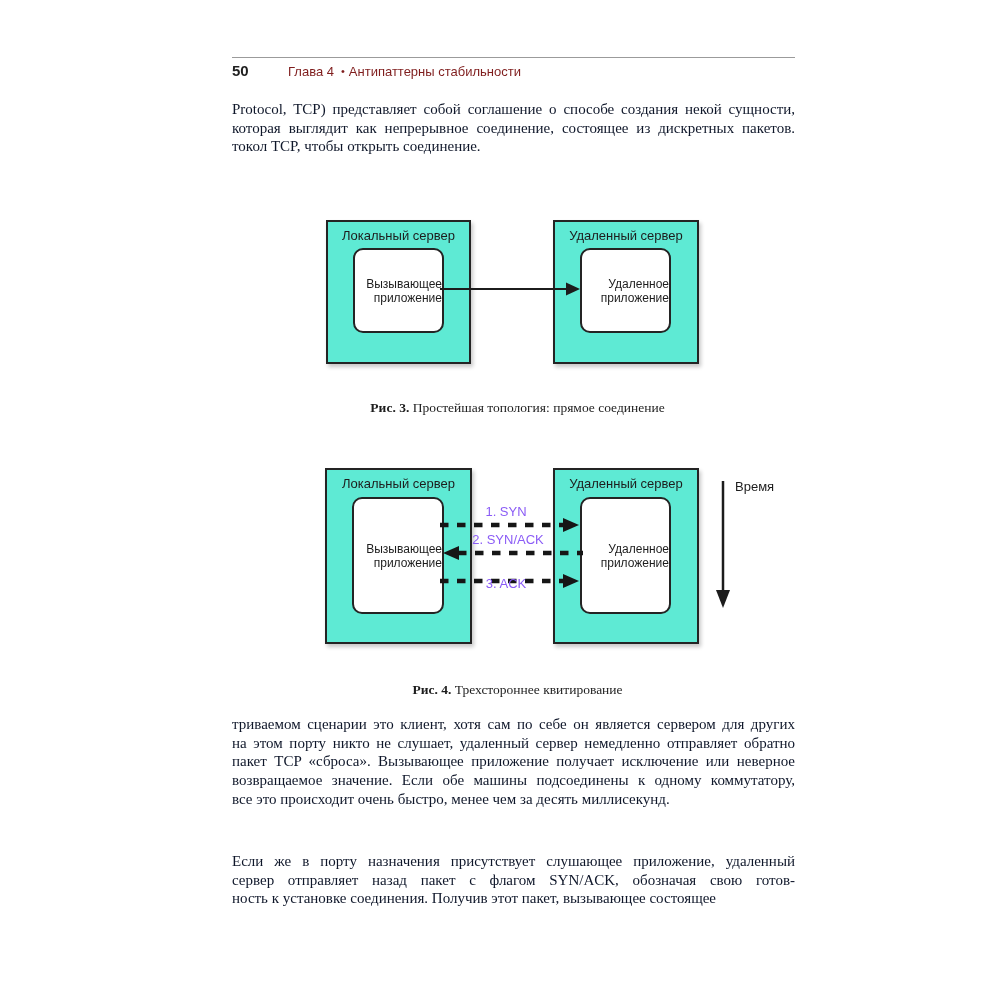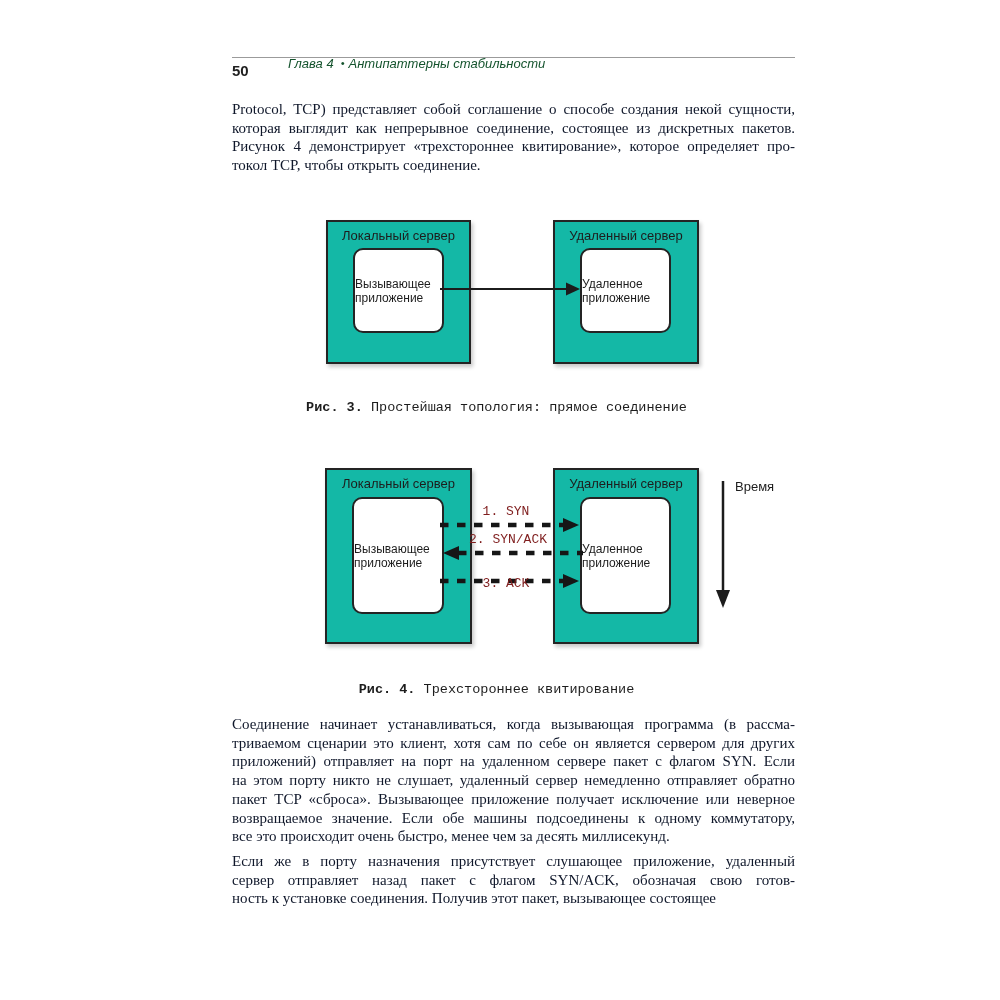--- a/index.html
+++ b/index.html
@@ -4,68 +4,67 @@
 <style>
   html,body{margin:0;padding:0;background:#fff;}
   .page{position:relative;width:916px;height:1000px;background:#ffffff;overflow:hidden;
         font-family:"Liberation Serif",serif;color:#1a1a1a;padding-left:39px;}
   .layer{position:absolute;left:0;top:0;width:0;height:0;}
 
   
   .header-rule{position:absolute;left:232px;top:57px;width:563px;height:1px;background:#9b9b9b;}
   .pagenum{position:absolute;left:232px;top:62px;font-family:"Liberation Sans",sans-serif;
            font-size:15px;font-weight:700;color:#1f1f1f;}
-  .chapter{position:absolute;left:288px;top:56px;font-family:"Liberation Sans",sans-serif;
-           font-size:13px;color:#14532d;font-style:italic;}
+  .chapter{position:absolute;left:288px;top:64px;font-family:"Liberation Sans",sans-serif;
+           font-size:13px;color:#7f1d1d;}
   .chapter .bullet{margin:0 4px 0 7px;font-size:11px;position:relative;top:-1px;}
 
   
   .para{position:absolute;left:232px;width:563px;font-size:15px;line-height:18.7px;
         color:#0f172a;}
   .para .tline{text-align:justify;text-align-last:justify;white-space:normal;}
   .para .tline-last{text-align-last:left;}
   .p1{top:100px;} .p2{top:715px;} .p3{top:852px;}
 
   
-  .server-box{position:absolute;background:#14b8a6;border:2px solid #242424;
+  .server-box{position:absolute;background:#5eead4;border:2px solid #242424;
               box-shadow:2px 3px 4px rgba(0,0,0,0.22);
               font-family:"Liberation Sans",sans-serif;}
   .server-label{margin-top:6px;text-align:center;font-size:13px;color:#1d1d1d;}
   .app-box{position:absolute;border:2px solid #242424;border-radius:10px;background:#fff;
-           display:flex;align-items:center;justify-content:center;text-align:left;
+           display:flex;align-items:center;justify-content:center;text-align:right;
            font-size:12px;line-height:14px;color:#1d1d1d;
            font-family:"Liberation Sans",sans-serif;}
 
-  .caption{position:absolute;left:215px;width:563px;text-align:center;
-           font-family:Liberation Mono, monospace;font-size:13.5px;color:#1d1d1d;}
+  .caption{position:absolute;left:236px;width:563px;text-align:center;
+           font-family:Liberation Serif, serif;font-size:13.5px;color:#1d1d1d;}
   .caption .cap-label{font-weight:700;}
   .cap3{top:400px;} .cap4{top:682px;}
 
   .arrow-svg{position:absolute;overflow:visible;}
   .step-label{position:absolute;transform:translateX(-50%);
-              font-family:Liberation Mono, monospace;font-size:13px;color:#7f1d1d;
+              font-family:Liberation Sans, sans-serif;font-size:13px;color:#8b5cf6;
               white-space:nowrap;}
   .time-label{position:absolute;left:735px;top:479px;
               font-family:"Liberation Sans",sans-serif;font-size:13px;color:#1d1d1d;}
 </style>
 </head>
 <body>
 
 <div class="page">
 
   <div class="header-rule"></div>
   <div class="pagenum">50</div>
   <div class="chapter">
     <span>Глава 4</span><span class="bullet">•</span><span>Антипаттерны стабильности</span>
   </div>
 
   <div class="para p1">
       <div class="tline">Protocol, TCP) представляет собой соглашение о способе создания некой сущности,</div>
       <div class="tline">которая выглядит как непрерывное соединение, состоящее из дискретных пакетов.</div>
-      <div class="tline">Рисунок 4 демонстрирует «трехстороннее квитирование», которое определяет про-</div>
       <div class="tline tline-last">токол TCP, чтобы открыть соединение.</div>
     </div>
 
   <div class="layer">
     <div class="server-box" style="left:326px;top:220px;width:141px;height:140px">
       <div class="server-label">Локальный сервер</div>
       <div class="app-box" style="left:25px;top:26px;width:87px;height:81px">
         <span>Вызывающее приложение</span>
       </div>
     </div>
@@ -121,23 +120,21 @@
     </svg>
     <div class="time-label">Время</div>
 
     <div class="caption cap4">
       <span class="cap-label">Рис. 4.</span>
       <span>Трехстороннее квитирование</span>
     </div>
   </div>
 
   <div class="para p2">
-      <div class="tline">Соединение начинает устанавливаться, когда вызывающая программа (в рассма-</div>
       <div class="tline">триваемом сценарии это клиент, хотя сам по себе он является сервером для других</div>
-      <div class="tline">приложений) отправляет на порт на удаленном сервере пакет с флагом SYN. Если</div>
       <div class="tline">на этом порту никто не слушает, удаленный сервер немедленно отправляет обратно</div>
       <div class="tline">пакет TCP «сброса». Вызывающее приложение получает исключение или неверное</div>
       <div class="tline">возвращаемое значение. Если обе машины подсоединены к одному коммутатору,</div>
       <div class="tline tline-last">все это происходит очень быстро, менее чем за десять миллисекунд.</div>
     </div>
   <div class="para p3">
       <div class="tline">Если же в порту назначения присутствует слушающее приложение, удаленный</div>
       <div class="tline">сервер отправляет назад пакет с флагом SYN/ACK, обозначая свою готов-</div>
       <div class="tline tline-last">ность к установке соединения. Получив этот пакет, вызывающее состоящее</div>
     </div>

